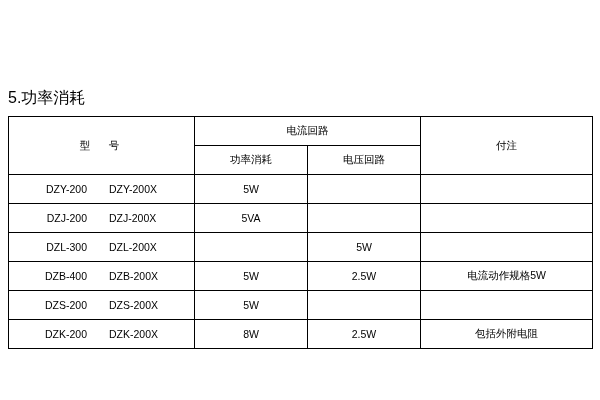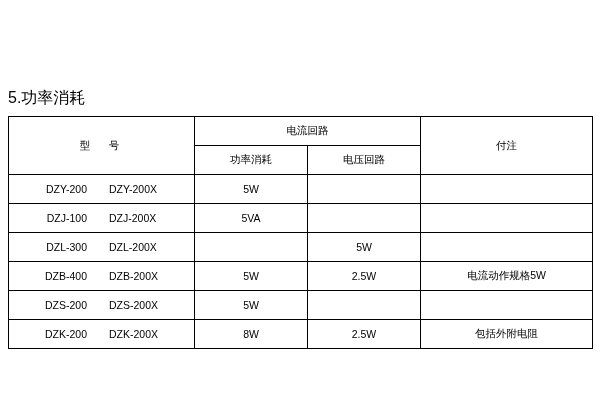--- a/index.html
+++ b/index.html
@@ -106,21 +106,21 @@
               <span class="model-b">DZY-200X</span>
             </div>
           </td>
           <td>5W</td>
           <td class="empty-cell"></td>
           <td class="empty-cell"></td>
         </tr>
         <tr>
           <td>
             <div class="model-cell">
-              <span class="model-a">DZJ-100</span>
+              <span class="model-a">DZJ-200</span>
               <span class="model-b">DZJ-200X</span>
             </div>
           </td>
           <td>5VA</td>
           <td class="empty-cell"></td>
           <td class="empty-cell"></td>
         </tr>
         <tr>
           <td>
             <div class="model-cell">

